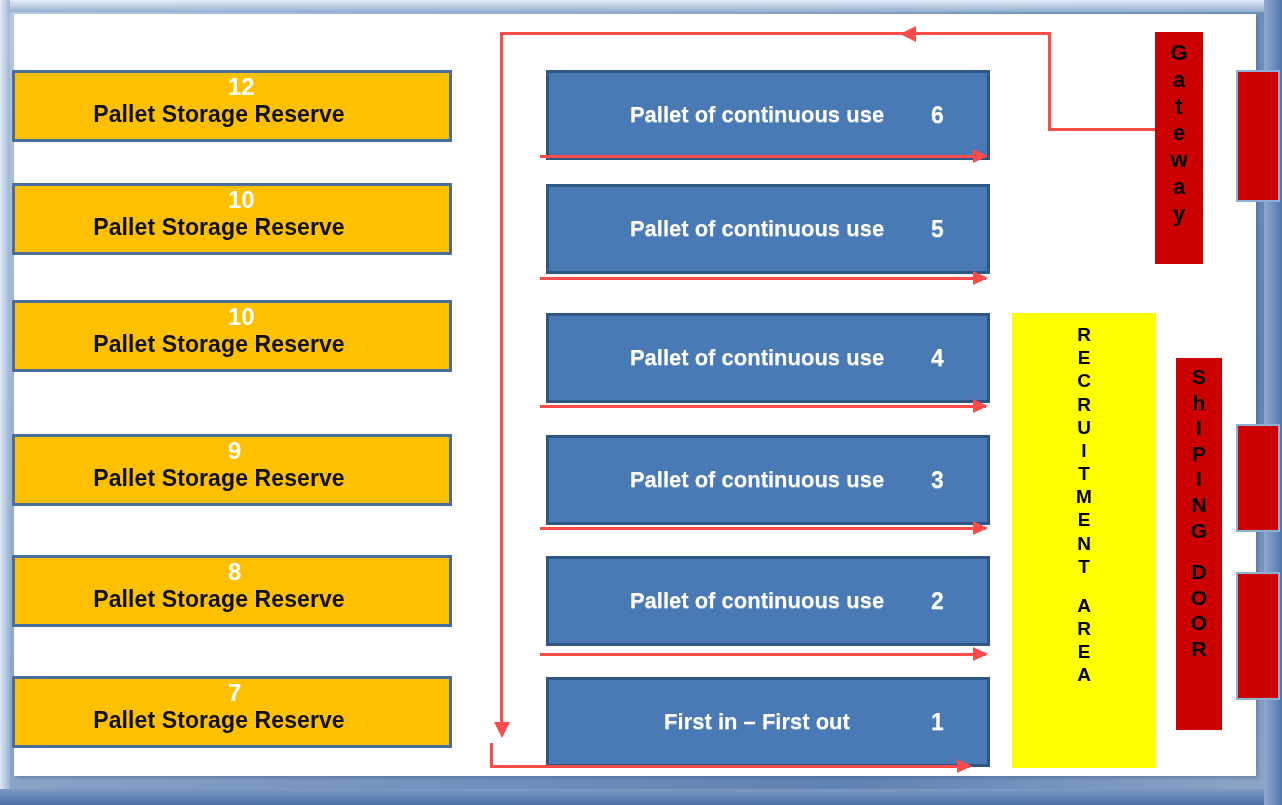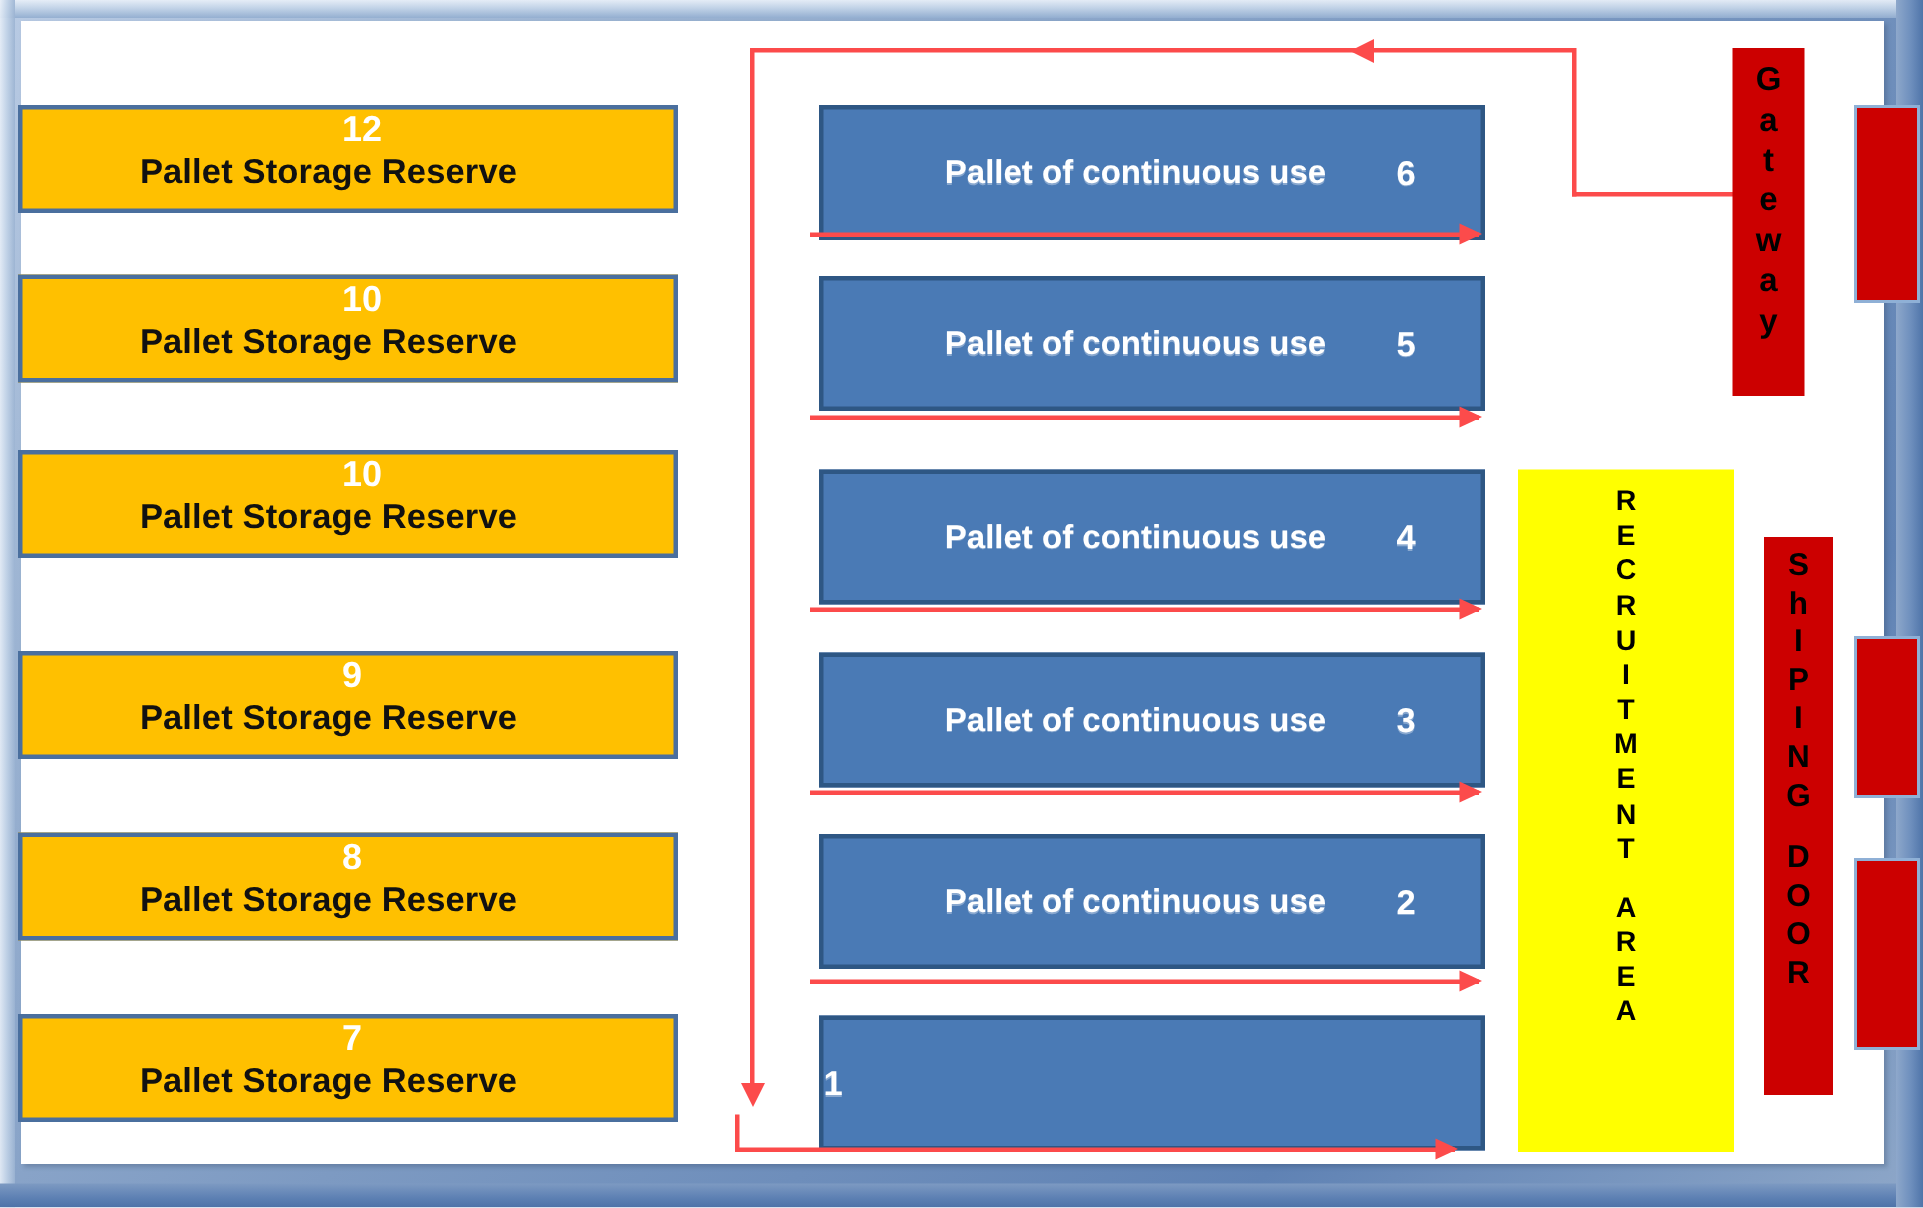--- a/index.html
+++ b/index.html
@@ -262,20 +262,21 @@
   </div>
   <div class="lane" style="top:435px">
     <span class="lane-label">Pallet of continuous use</span>
     <span class="lane-num">3</span>
   </div>
   <div class="lane" style="top:556px">
     <span class="lane-label">Pallet of continuous use</span>
     <span class="lane-num">2</span>
   </div>
   <div class="lane" style="top:677px">
+    <span class="lane-label">First in – First out</span>
     <span class="lane-num">1</span>
   </div>
 
   <div class="flow-arrow" style="left:540px; top:155px; width:446px;"></div>
   <div class="flow-arrow" style="left:540px; top:277px; width:446px;"></div>
   <div class="flow-arrow" style="left:540px; top:405px; width:446px;"></div>
   <div class="flow-arrow" style="left:540px; top:527px; width:446px;"></div>
   <div class="flow-arrow" style="left:540px; top:653px; width:446px;"></div>
   <div class="flow-arrow" style="left:490px; top:765px; width:480px;"></div>
 

